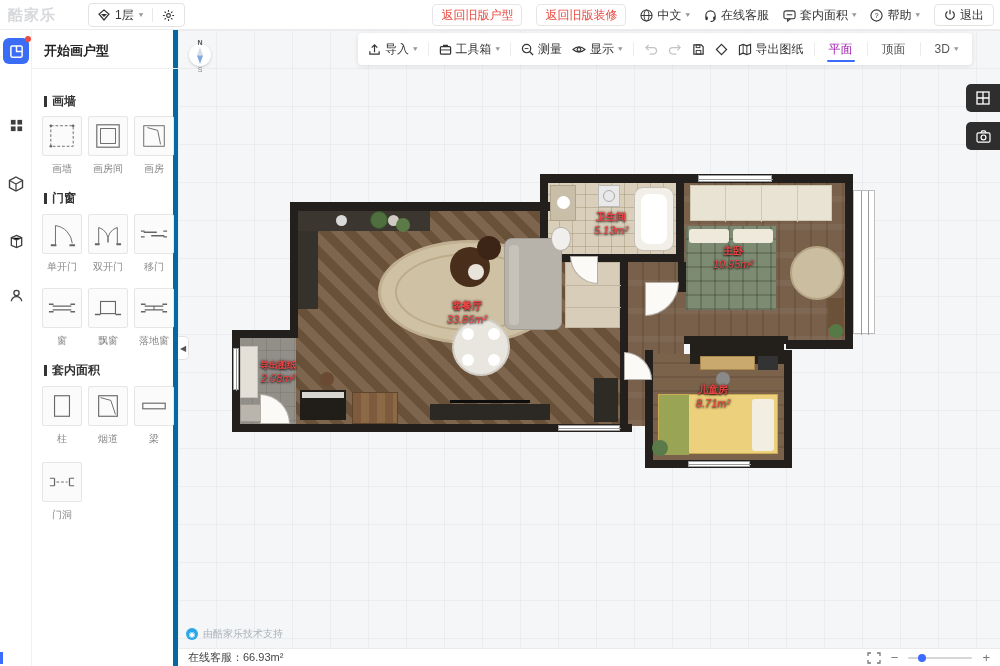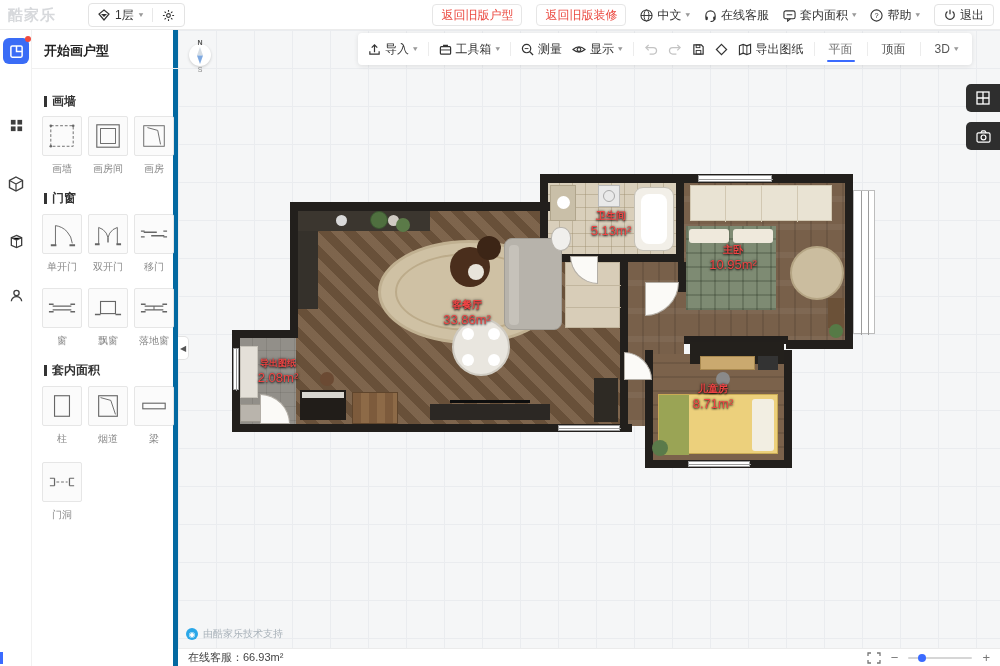--- a/index.html
+++ b/index.html
@@ -61,21 +61,21 @@
   
   #toolbar { position:absolute; left:358px; top:33px; height:32px; background:#fff;
     border-radius:4px; box-shadow:0 1px 5px rgba(0,0,0,.1); display:flex;
     align-items:center; padding:0 10px; gap:10px; z-index:45; }
   .t-item { display:flex; align-items:center; gap:4px; font-size:12px; color:#333;
     cursor:pointer; white-space:nowrap; height:26px; }
   .t-div { width:1px; height:14px; background:#ececec; }
   .t-dis { opacity:.35; }
   .tab { font-size:12px; color:#555; cursor:pointer; padding:0 4px; height:26px;
     display:flex; align-items:center; position:relative; }
-  .tab-active { color:#737373; }
+  .tab-active { color:#a21caf; }
   .tab-active::after { content:""; position:absolute; left:2px; right:2px; bottom:0;
     height:2px; background:#3b6bff; border-radius:1px; }
 
   
   #compass { position:absolute; left:188px; top:40px; width:24px; height:32px; z-index:30; }
   .comp-circle { position:absolute; left:1px; top:4px; width:22px; height:22px;
     border-radius:50%; background:#fff; box-shadow:0 1px 3px rgba(0,0,0,.18); }
   .comp-n { position:absolute; left:0; top:-1px; width:24px; text-align:center;
     font-size:7px; color:#555; font-weight:bold; }
   .comp-s { position:absolute; left:0; top:26px; width:24px; text-align:center;
@@ -109,21 +109,21 @@
     background-image:linear-gradient(rgba(0,0,0,.08) 1px,transparent 1px),
       linear-gradient(90deg,rgba(0,0,0,.08) 1px,transparent 1px);
     background-size:14px 14px; }
   .furn { position:absolute; z-index:14; }
   .win { position:absolute; z-index:16; background:#fff; border:1px solid #9c9c9c; }
   .win i { position:absolute; background:#9c9c9c; }
   .arc { position:absolute; z-index:15; background:#fbfaf7; border:1px solid #b3aea6; }
   .rlabel { position:absolute; z-index:20; transform:translate(-50%,-50%);
     text-align:center; color:#ef4444; text-shadow:0 1px 2px rgba(0,0,0,.85),0 0 3px rgba(0,0,0,.6); }
   .rlabel .nm { font-size:10px; font-weight:bold; display:block; }
-  .rlabel .ar { font-size:13px; display:block; }
+  .rlabel .ar { font-size:11px; display:block;font-style:italic; }
 
   
   #powered { position:absolute; left:186px; top:627px; display:flex; align-items:center;
     gap:5px; font-size:10px; color:#a9b2ba; z-index:30; }
   .pow-dot { width:12px; height:12px; border-radius:50%; background:#2aa7e8;
     display:flex; align-items:center; justify-content:center; color:#fff; font-size:8px; }
   #bottombar { position:absolute; left:178px; top:648px; width:822px; height:18px;
     background:#fff; border-top:1px solid #ebebeb; z-index:30; display:flex;
     align-items:center; justify-content:space-between; padding:0 10px; }
   #area-text { font-size:11px; color:#444; }

